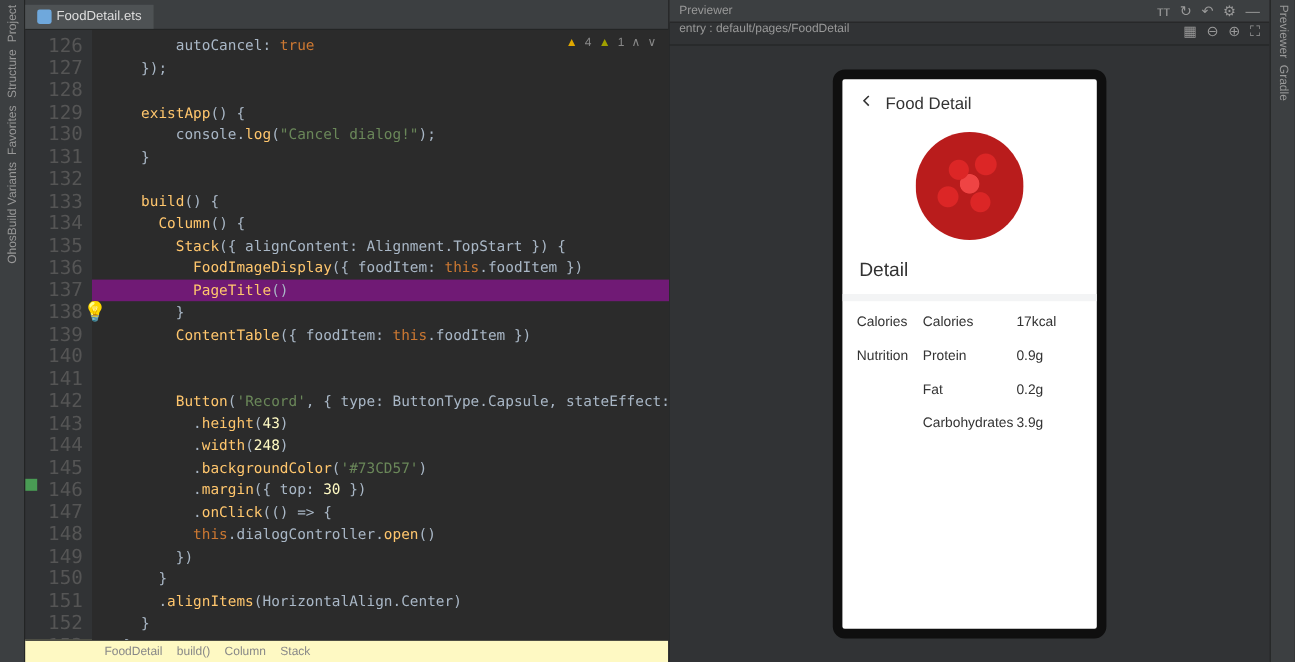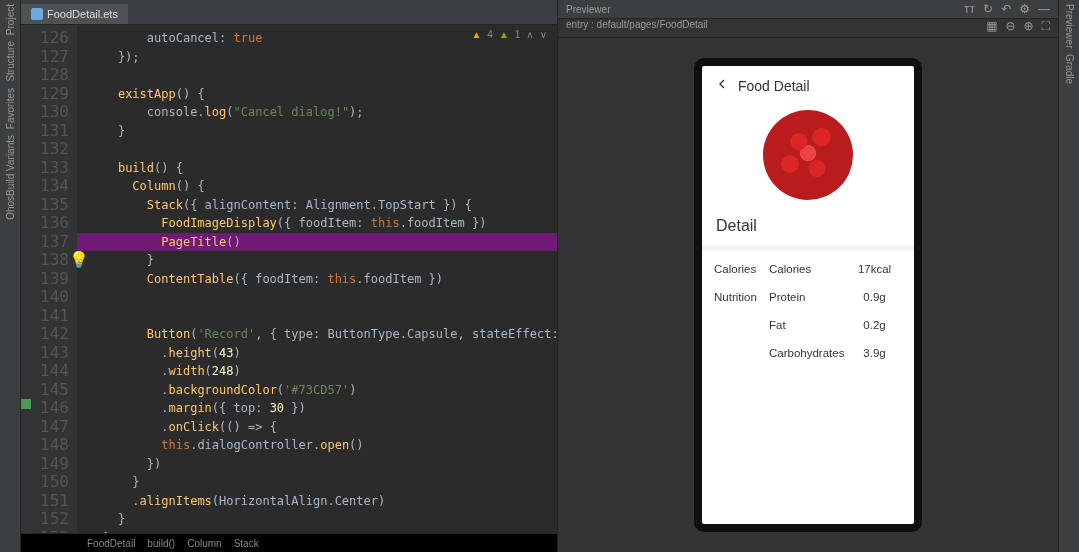--- a/index.html
+++ b/index.html
@@ -10,39 +10,39 @@
   .tabs{height:24px;background:#3c3f41;display:flex;align-items:flex-end;border-bottom:1px solid #232525}
   .tab{background:#4e5254;padding:4px 10px;font-size:11px;color:#ddd;font-family:Arial;display:flex;align-items:center;gap:4px}
   .tab .icon{width:12px;height:12px;background:#6fa8dc;border-radius:2px;display:inline-block}
   .editor{flex:1;display:flex;overflow:hidden;position:relative}
   .gutter{width:48px;background:#313335;text-align:right;color:#555;padding:4px 8px 4px 0;font-size:16px;line-height:18.5px;position:relative}
   .gutter .bulb{position:absolute;right:-12px;top:calc(4px + 12 * 18.5px);color:orange}
   .gutter .mark{position:absolute;left:0;top:calc(4px + 20 * 18.5px);width:10px;height:10px;background:#499c54}
   .code{padding:4px 0 0 12px;font-size:12px;line-height:18.5px;white-space:pre;overflow:auto;background:#2b2b2b;flex:1}
   .indicators{position:absolute;top:4px;right:10px;font-size:10px;font-family:Arial;color:#888;display:flex;gap:6px;align-items:center}
   .ind-warn{color:#e0a800}
-  .breadcrumb{height:18px;background:#000000;border-top:1px solid #232525;display:flex;align-items:center;padding-left:66px;font-size:10px;color:#888;gap:12px;font-family:Arial}
+  .breadcrumb{height:18px;background:#fef9c3;border-top:1px solid #232525;display:flex;align-items:center;padding-left:66px;font-size:10px;color:#888;gap:12px;font-family:Arial}
   .highlight{background:#701a75;display:inline-block;width:calc(100% + 12px);margin-left:-12px;padding-left:12px}
   .a{color:#cc7832}.b{color:#fef9c3}.c{color:#6a8759}.d{color:#ffc66d}
   .previewer{width:500px;background:#313335;border-left:1px solid #232525;display:flex;flex-direction:column}
   .prevhead{height:18px;background:#3c3f41;display:flex;align-items:center;justify-content:space-between;padding:0 8px;font-size:10px;color:#999;font-family:Arial;border-bottom:1px solid #232525}
   .preventry{height:18px;display:flex;justify-content:space-between;padding:0 8px;font-size:10px;color:#999;font-family:Arial;border-bottom:1px solid #232525}
   .phone-stage{flex:1;display:flex;align-items:center;justify-content:center}
   .phone{width:212px;height:458px;background:#fff;border-radius:10px;border:8px solid #0f0f0f;overflow:hidden;display:flex;flex-direction:column;font-family:-apple-system,Arial,sans-serif}
   .phone-top{display:flex;align-items:center;gap:8px;padding:10px 12px;font-size:14px;color:#333}
   .phone-top svg{width:16px;height:16px}
   .food-img{align-self:center;width:100px;height:100px;border-radius:50%;background:radial-gradient(circle at 50% 50%,#b91c1c 55%,#fff 56%);display:flex;align-items:center;justify-content:center;position:relative}
   .food-img::before{content:"";position:absolute;width:90px;height:90px;border-radius:50%;background:radial-gradient(circle at 40% 35%,#dc2626 10%,transparent 11%),radial-gradient(circle at 65% 30%,#dc2626 10%,transparent 11%),radial-gradient(circle at 30% 60%,#dc2626 10%,transparent 11%),radial-gradient(circle at 60% 65%,#dc2626 10%,transparent 11%),radial-gradient(circle at 50% 48%,#ef4444 12%,transparent 13%),#b91c1c}
   .food-name{font-size:16px;color:#333;padding:12px 14px 10px}
   .divider{height:6px;background:#f3f4f5}
   .nut{padding:4px 12px;font-size:11.5px;color:#444}
   .nrow{display:flex;padding:8px 0}
   .nrow .c1{width:55px;color:#333}
   .nrow .c2{flex:1;color:#333}
-  .nrow .c3{width:55px;text-align:center;color:#333}
+  .nrow .c3{width:55px;text-align:left;color:#333}
   .rec-btn{margin:8px auto 12px;width:160px;height:28px;border-radius:14px;background:#73cd57;color:#fff;display:flex;align-items:center;justify-content:center;font-size:12px}
   .rightbar{width:20px;background:#3c3f41;border-left:1px solid #232525;display:flex;flex-direction:column;align-items:center;gap:6px;padding-top:4px}
   .rightbar div{writing-mode:vertical-rl;color:#999;font-size:10px;font-family:Arial}
   .ibtn{color:#999;cursor:pointer;font-size:12px}
 </style>
 </head>
 <body>
 
 <div class="ide">
   <div class="leftbar">

